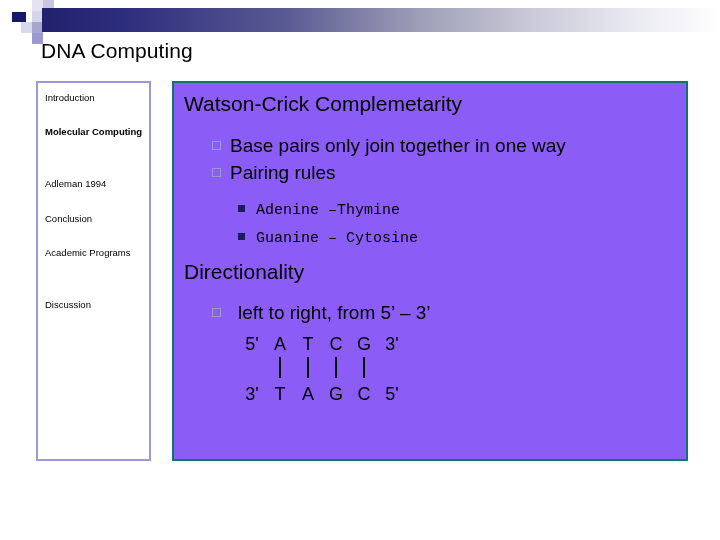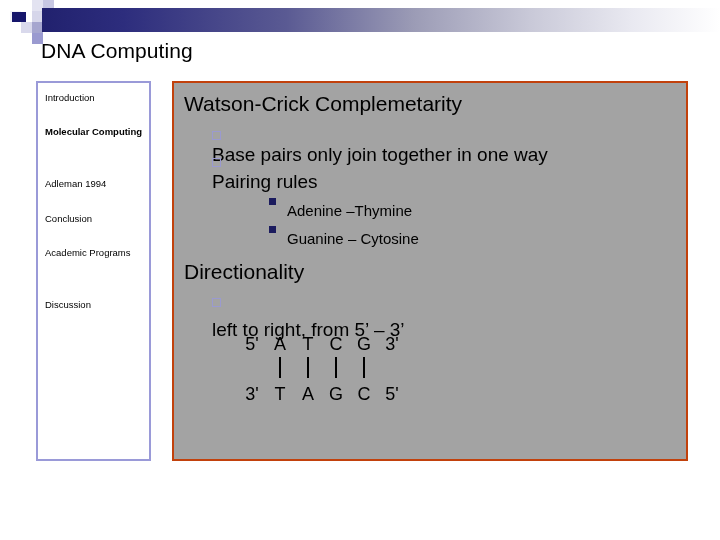--- a/index.html
+++ b/index.html
@@ -69,63 +69,63 @@
     font-weight: bold;
   }
 
   
   #content-panel {
     position: absolute;
     left: 172px;
     top: 81px;
     width: 516px;
     height: 380px;
-    border: 2px solid #c2410c;
-    background: #a3a3a3;
+    border: 2px solid #0f766e;
+    background: #8b5cf6;
     box-sizing: border-box;
   }
 
   .section-heading {
     position: absolute;
     left: 10px;
     font-size: 21px;
     line-height: 26px;
     white-space: nowrap;
   }
 
   .bullet-l1 {
     position: absolute;
     left: 38px;
     font-size: 19px;
     line-height: 25px;
     white-space: nowrap;
     display: flex;
     align-items: baseline;
-    flex-direction: column;
   }
   .sq-hollow {
     display: inline-block;
     width: 9px;
     height: 9px;
     border: 1.6px solid #9a9ad0;
     box-sizing: border-box;
     margin-right: 9px;
     position: relative;
     top: -2px;
     flex: none;
   }
 
   .bullet-l2 {
     position: absolute;
-    left: 95px;
+    left: 64px;
     font-size: 15px;
     line-height: 21px;
     white-space: nowrap;
     display: flex;
-    align-items: flex-start;
+    align-items: center;
+    font-family: Liberation Mono, monospace;
   }
   .sq-solid {
     display: inline-block;
     width: 7px;
     height: 7px;
     background: #1b1b5e;
     margin-right: 11px;
     position: relative;
     top: -2px;
     flex: none;

